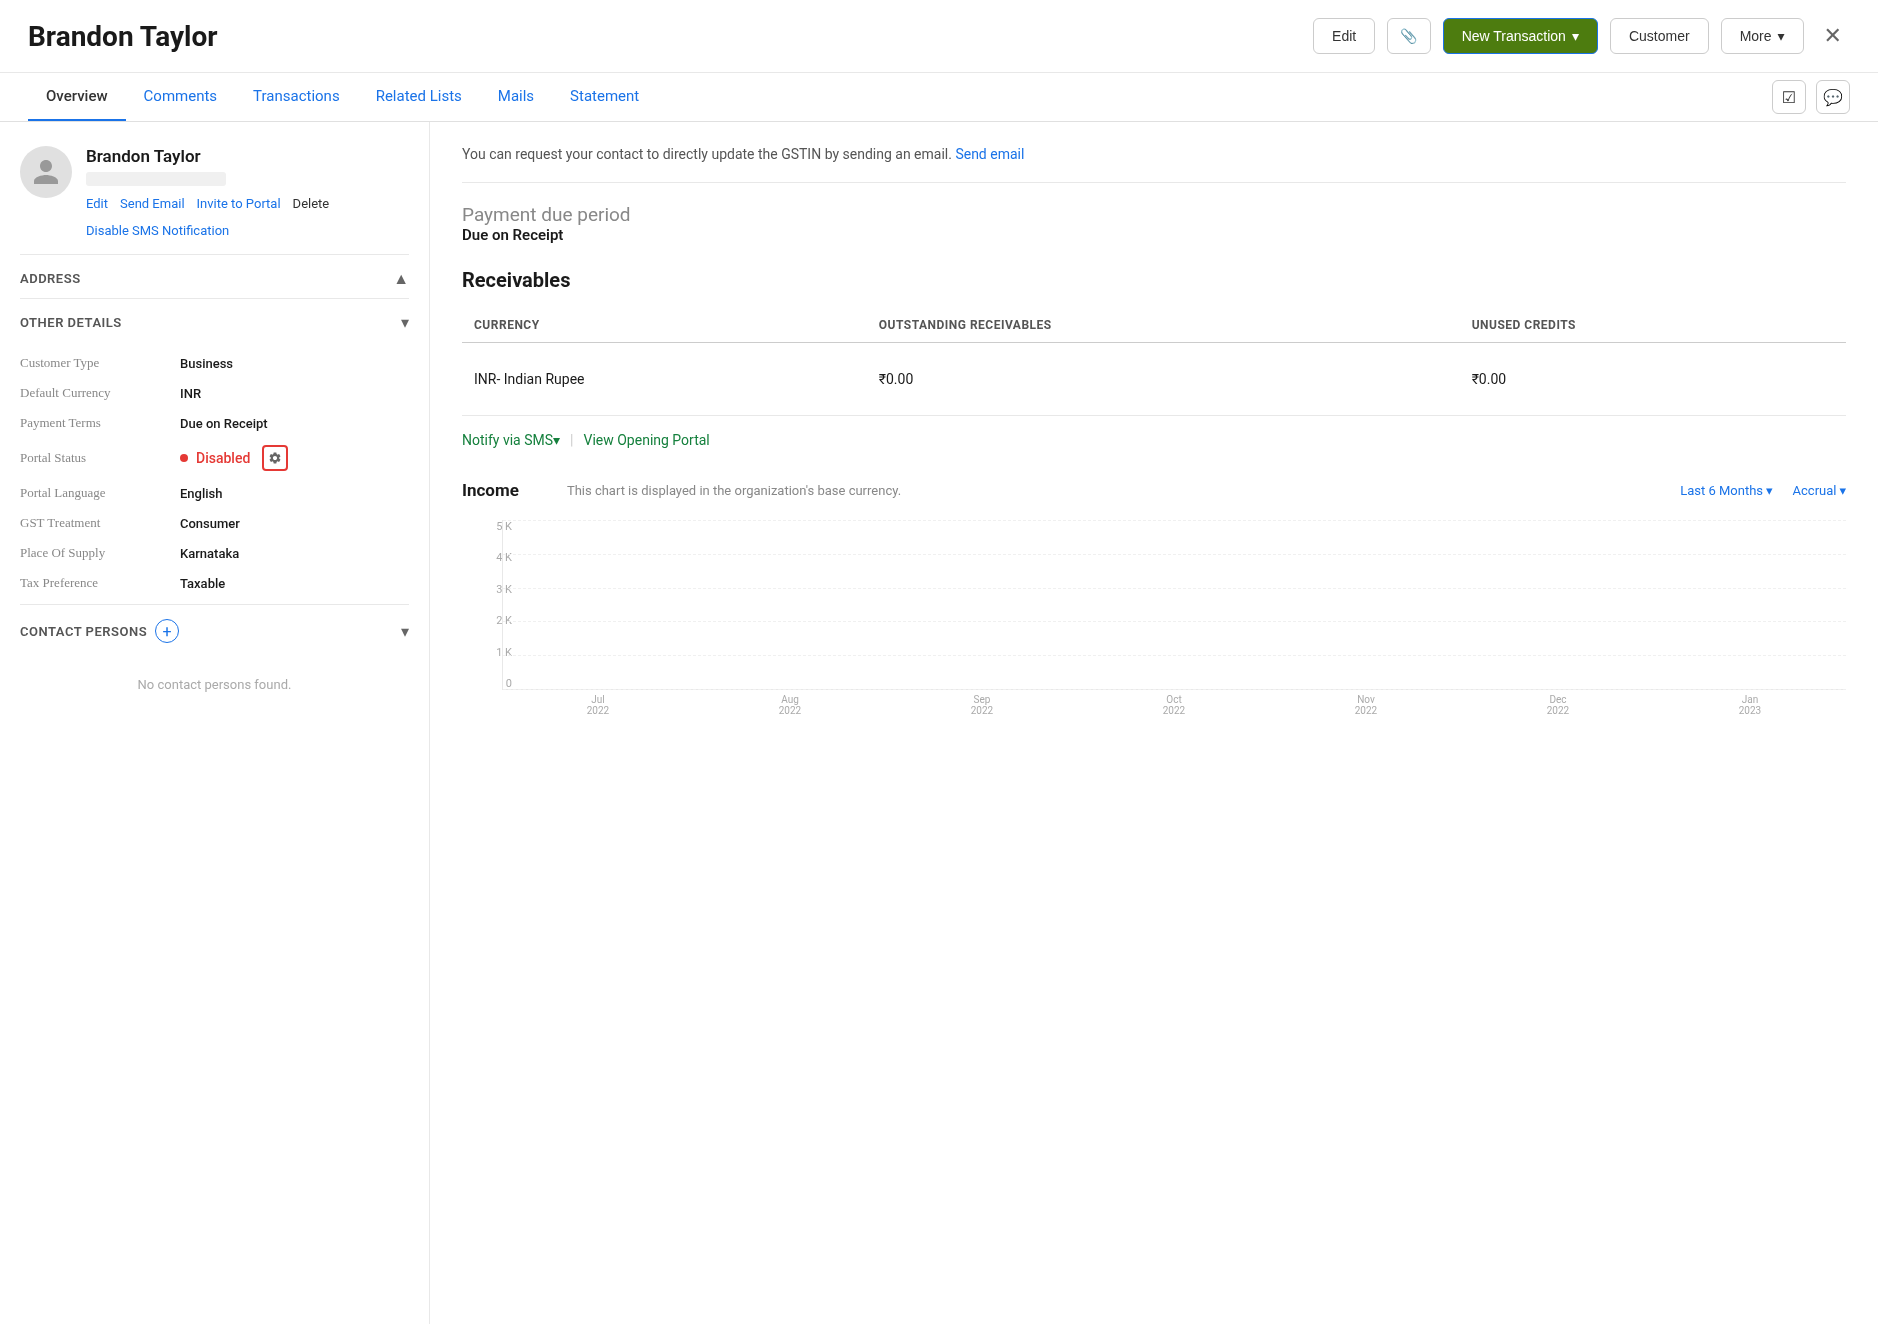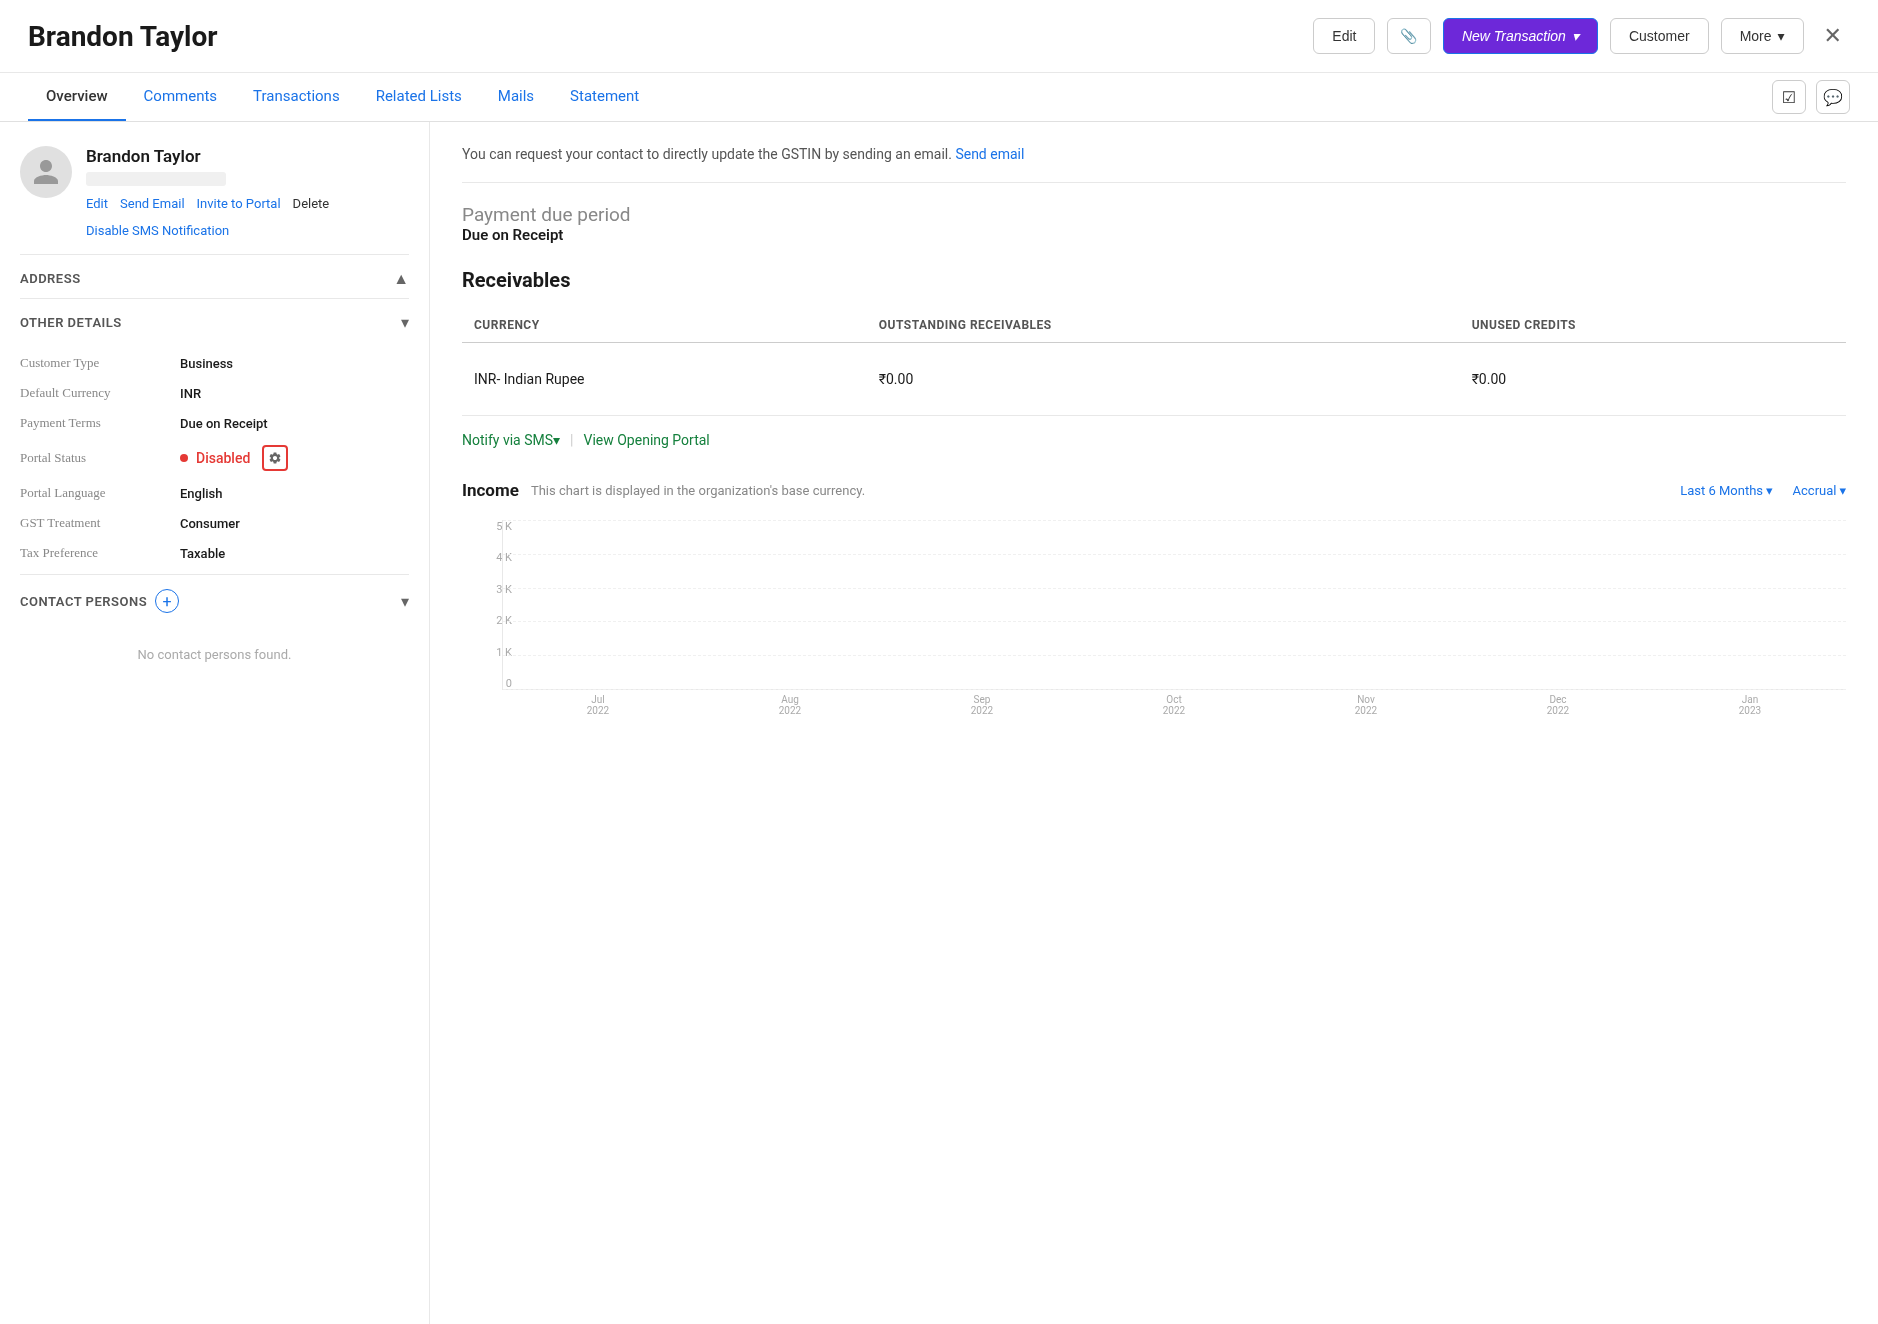--- a/index.html
+++ b/index.html
@@ -4,21 +4,21 @@
   <style>
     * { box-sizing: border-box; margin: 0; padding: 0; }
     body { font-family: -apple-system, BlinkMacSystemFont, 'Segoe UI', Roboto, sans-serif; background: #fff; color: #333; font-size: 14px; }
 
     .page-container { width: 1878px; min-height: 1324px; background: #fff; position: relative; overflow: hidden; }
 
     
     .header { display: flex; align-items: center; padding: 18px 28px; border-bottom: 1px solid #e8e8e8; gap: 12px; }
     .header-title { font-size: 28px; font-weight: 700; color: #1a1a1a; flex: 1; }
     .btn { display: inline-flex; align-items: center; gap: 6px; padding: 9px 18px; border-radius: 6px; border: 1px solid #ccc; background: #fff; font-size: 14px; cursor: pointer; color: #333; font-weight: 500; }
-    .btn-primary { background: #6d28d9; color: #fff; border-color: #1a73e8; font-style: italic; }
+    .btn-primary { background: #4d7c0f; color: #fff; border-color: #1a73e8; }
     .btn-icon { padding: 9px 12px; }
     .close-btn { background: none; border: none; font-size: 22px; cursor: pointer; color: #666; padding: 4px 8px; }
 
     
     .tabs { display: flex; align-items: center; padding: 0 28px; border-bottom: 1px solid #e0e0e0; gap: 0; }
     .tab { padding: 14px 18px; font-size: 15px; cursor: pointer; color: #1a73e8; border-bottom: 2px solid transparent; text-decoration: none; }
     .tab.active { color: #333; border-bottom: 2px solid #1a73e8; font-weight: 500; }
     .tab:first-child { color: #333; }
     .tabs-right { margin-left: auto; display: flex; gap: 10px; align-items: center; }
     .tab-icon-btn { width: 34px; height: 34px; border: 1px solid #ccc; border-radius: 6px; display: flex; align-items: center; justify-content: center; cursor: pointer; background: #fff; font-size: 16px; }
@@ -72,21 +72,21 @@
     .receivables-table th { text-align: left; font-size: 12px; font-weight: 700; color: #555; padding: 10px 12px; border-bottom: 1.5px solid #ccc; letter-spacing: 0.5px; text-transform: uppercase; }
     .receivables-table td { padding: 28px 12px; font-size: 14px; border-bottom: 1px solid #e8e8e8; color: #1a1a1a; }
 
     .receivables-actions { display: flex; align-items: center; gap: 10px; margin-bottom: 32px; }
     .link-btn { color: #15803d; font-size: 14px; cursor: pointer; text-decoration: none; display: flex; align-items: center; gap: 0; }
     .pipe { color: #ccc; }
 
     
     .income-header { display: flex; align-items: center; gap: 12px; margin-bottom: 20px; }
     .income-title { font-size: 17px; font-weight: 700; color: #1a1a1a; }
-    .income-subtitle { font-size: 13px; color: #888; }
+    .income-subtitle { font-size: 13px; color: #888; margin-left: 36px; }
     .income-controls { margin-left: auto; display: flex; gap: 8px; align-items: center; }
     .income-dropdown { color: #1a73e8; font-size: 13px; cursor: pointer; display: flex; align-items: center; gap: 3px; }
 
     
     .chart-container { position: relative; height: 200px; }
     .chart-y-axis { position: absolute; left: 16px; top: 0; bottom: 30px; width: 40px; display: flex; flex-direction: column; justify-content: space-between; align-items: flex-end; padding-right: 6px; }
     .chart-y-label { font-size: 11px; color: #aaa; }
     .chart-area { position: absolute; left: 40px; right: 0; top: 0; bottom: 30px; border-left: 1px solid #e8e8e8; border-bottom: 1px solid #e8e8e8; }
     .chart-x-axis { position: absolute; left: 40px; right: 0; bottom: 0; height: 30px; display: flex; align-items: flex-start; justify-content: space-around; }
     .chart-x-label { font-size: 10px; color: #aaa; text-align: center; padding-top: 4px; }
@@ -187,20 +187,24 @@
             </div>
           </div>
         </div>
         <div class="detail-row">
           <span class="detail-label">Portal Language</span>
           <span class="detail-value">English</span>
         </div>
         <div class="detail-row">
           <span class="detail-label">GST Treatment</span>
           <span class="detail-value">Consumer</span>
+        </div>
+        <div class="detail-row">
+          <span class="detail-label">Place Of Supply</span>
+          <span class="detail-value">Karnataka</span>
         </div>
         <div class="detail-row">
           <span class="detail-label">Tax Preference</span>
           <span class="detail-value">Taxable</span>
         </div>
       </div>
 
       <div class="contact-persons-header">
         <div class="contact-persons-left">
           <span class="section-header-title">CONTACT PERSONS</span>

